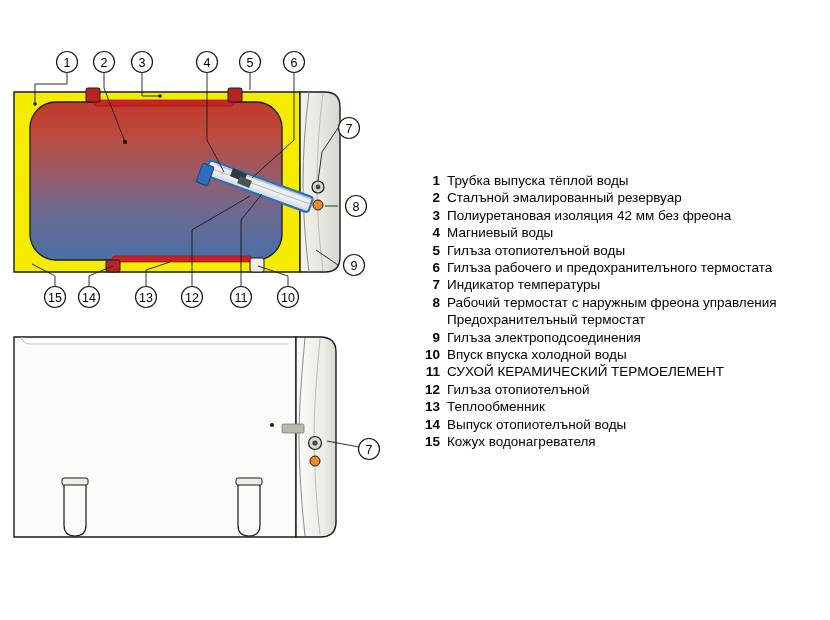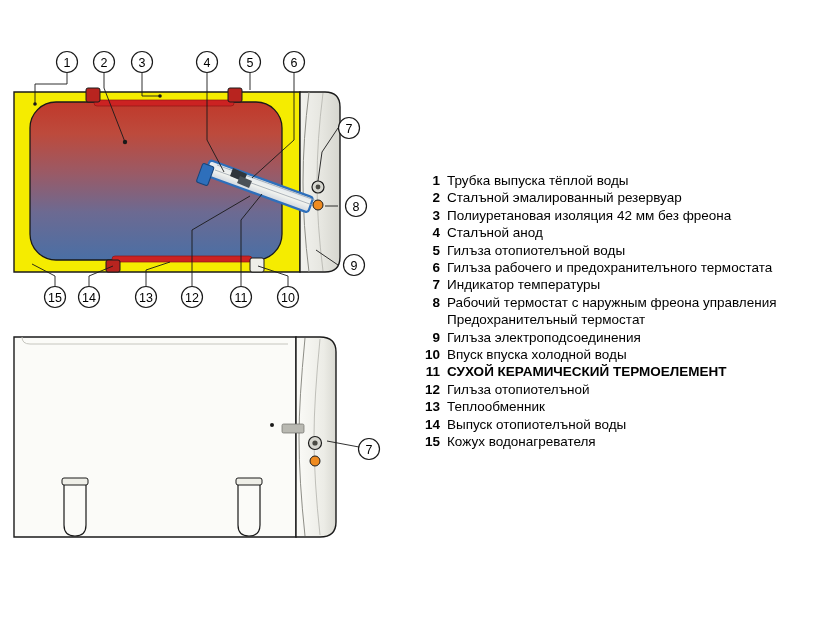--- a/index.html
+++ b/index.html
@@ -49,21 +49,21 @@
     text-align: right;
     font-weight: bold;
     padding-right: 7px;
     white-space: nowrap;
   }
   .legend-text {
     flex: 1;
     white-space: pre-line;
   }
   .legend-row.bold .legend-text {
-    font-weight: bold;
+    font-weight: normal;
   }
 
   
   .callout-num {
     font-size: 12.5px;
     font-family: "Liberation Sans", sans-serif;
     fill: #000000;
     text-anchor: middle;
   }
 </style>
@@ -247,21 +247,21 @@
     <div class="legend-row">
       <span class="legend-num">2</span>
       <span class="legend-text">Сталъной эмалированный резервуар</span>
     </div>
     <div class="legend-row">
       <span class="legend-num">3</span>
       <span class="legend-text">Полиуретановая изоляция 42 мм без фреона</span>
     </div>
     <div class="legend-row">
       <span class="legend-num">4</span>
-      <span class="legend-text">Сталъной анод</span>
+      <span class="legend-text">Магниевый воды</span>
     </div>
     <div class="legend-row">
       <span class="legend-num">5</span>
       <span class="legend-text">Гилъза отопиотелъной воды</span>
     </div>
     <div class="legend-row">
       <span class="legend-num">6</span>
       <span class="legend-text">Гилъза рабочего и предохранителъного термостата</span>
     </div>
     <div class="legend-row">

